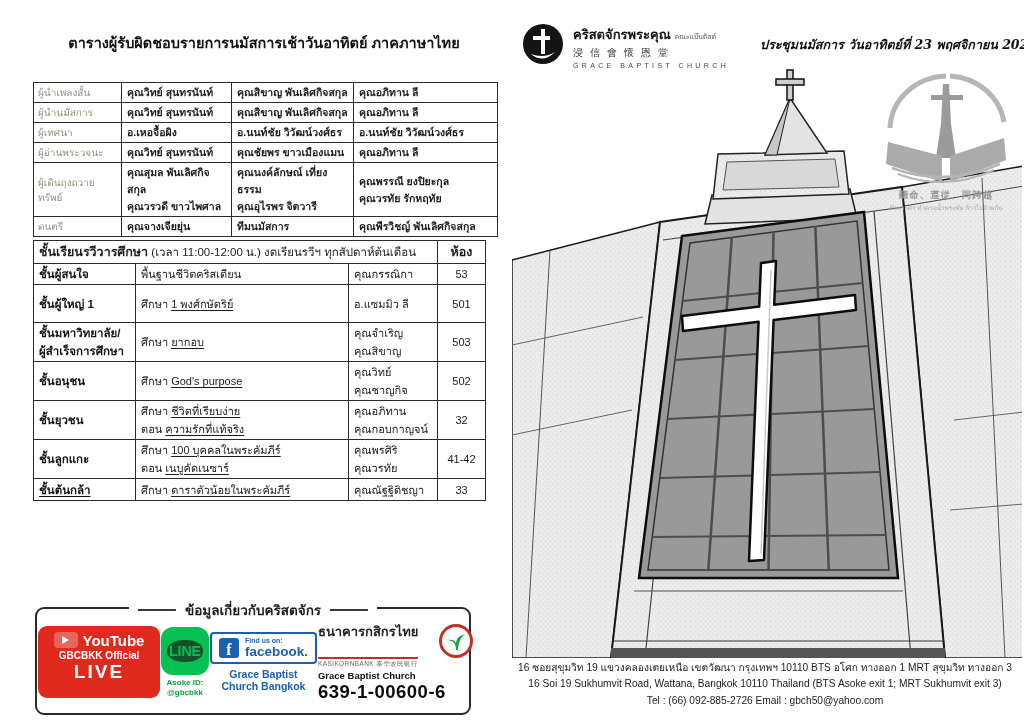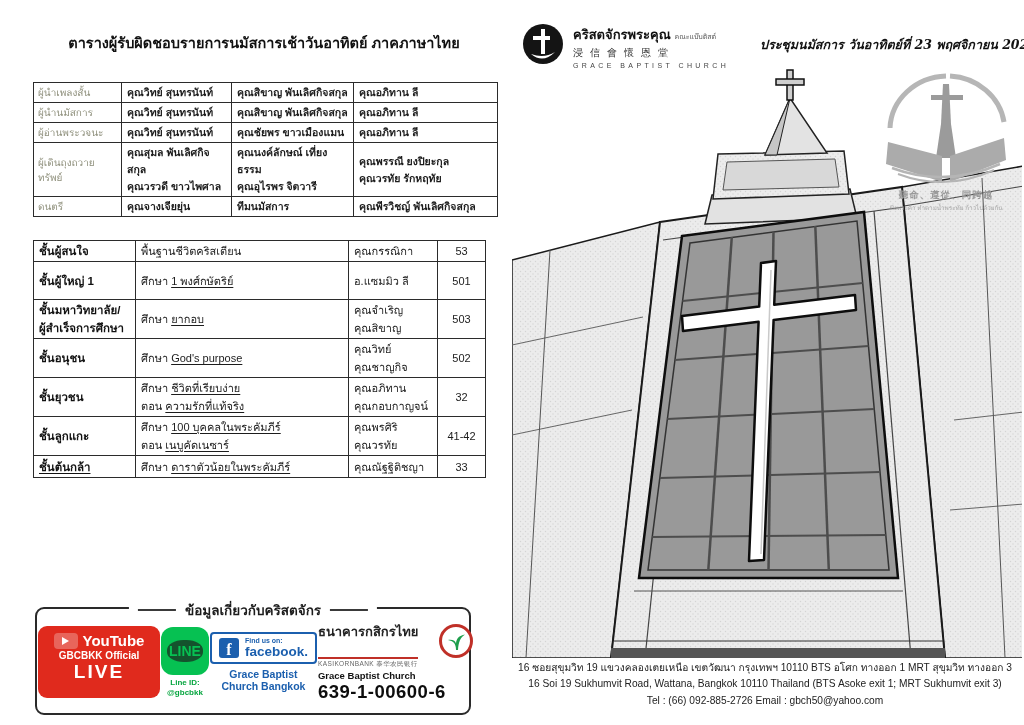--- a/index.html
+++ b/index.html
@@ -22,21 +22,21 @@
   .topic-name{font-weight:normal;text-decoration:underline;text-underline-offset:2px;}
   .uline{text-decoration:underline;text-underline-offset:2px;}
   .line2{display:block;}
   
   .info-box{position:absolute;left:35px;top:607px;width:432px;height:104px;border:2px solid #2a2a2a;border-radius:9px;}
   .info-title{position:absolute;top:-10px;left:50%;transform:translateX(-50%);background:#fff;padding:0 9px;
     font-size:13.5px;font-weight:bold;display:flex;align-items:center;gap:9px;white-space:nowrap;}
   .dash{display:inline-block;width:38px;height:2px;background:#3a3a3a;}
   .logo-row{position:absolute;left:0;top:8px;width:100%;height:90px;display:flex;align-items:center;justify-content:space-evenly;}
   .yt{width:122px;height:72px;background:#e02a1d;border-radius:9px;color:#fff;text-align:center;padding-top:6px;box-sizing:border-box;}
-  .yt-r1{display:flex;align-items:center;justify-content:center;gap:5px;font-weight:bold;font-size:15px;}
+  .yt-r1{display:flex;justify-content:center;gap:5px;font-weight:bold;font-size:15px;}
   .yt-play{width:24px;height:16px;background:rgba(255,255,255,.28);border-radius:4px;display:inline-flex;align-items:center;justify-content:center;}
   .yt-play span{width:0;height:0;border-left:7px solid #fff;border-top:4px solid transparent;border-bottom:4px solid transparent;}
   .yt-r2{font-size:10px;font-weight:bold;margin-top:1px;}
   .yt-r3{font-size:19px;font-weight:900;letter-spacing:2px;margin-top:0px;}
   .ln{text-align:center;}
   .ln-sq{width:48px;height:48px;background:#06c152;border-radius:12px;display:flex;align-items:center;justify-content:center;margin:0 auto;}
   .ln-bub{background:#14532d;border-radius:46%;width:36px;height:22px;display:flex;align-items:center;justify-content:center;
     color:#06c152;font-weight:900;font-size:14px;}
   .ln-id{color:#06a53f;font-weight:bold;font-size:8px;line-height:1.25;margin-top:3px;}
   .fb{text-align:center;}
@@ -87,20 +87,26 @@
     <td><span>คุณสิขาญ พันเลิศกิจสกุล</span></td>
     <td><span>คุณอภิทาน ลี</span></td>
   </tr>
   <tr style="height:18px">
     <td class="role">ผู้นำนมัสการ</td>
     <td><span>คุณวิทย์ สุนทรนันท์</span></td>
     <td><span>คุณสิขาญ พันเลิศกิจสกุล</span></td>
     <td><span>คุณอภิทาน ลี</span></td>
   </tr>
   <tr style="height:18px">
+    <td class="role">ผู้เทศนา</td>
+    <td><span>อ.เหอจื้อผิง</span></td>
+    <td><span>อ.นนท์ชัย วิวัฒน์วงศ์ธร</span></td>
+    <td><span>อ.นนท์ชัย วิวัฒน์วงศ์ธร</span></td>
+  </tr>
+  <tr style="height:18px">
     <td class="role">ผู้อ่านพระวจนะ</td>
     <td><span>คุณวิทย์ สุนทรนันท์</span></td>
     <td><span>คุณชัยพร ขาวเมืองแมน</span></td>
     <td><span>คุณอภิทาน ลี</span></td>
   </tr>
   <tr style="height:33px">
     <td class="role">ผู้เดินถุงถวายทรัพย์</td>
     <td><span>คุณสุมล พันเลิศกิจสกุล</span><span class="line2 opt">คุณวรวดี ขาวไพศาล</span></td>
     <td><span>คุณนงค์ลักษณ์ เที่ยงธรรม</span><span class="line2 opt">คุณอุไรพร จิตวารี</span></td>
     <td><span>คุณพรรณี ยงปิยะกุล</span><span class="line2 opt">คุณวรทัย รักหฤทัย</span></td>
@@ -115,20 +121,26 @@
   </table>
 
 <table class="t2">
   <colgroup>
       <col style="width:102px">
       <col style="width:213px">
       <col style="width:89px">
       <col style="width:48px">
     </colgroup>
   <tbody>
+      <tr>
+    <td colspan="3" class="hd">
+      <b>ชั้นเรียนรวีวารศึกษา</b><span> (เวลา 11:00-12:00 น.) งดเรียนรวีฯ ทุกสัปดาห์ต้นเดือน</span>
+    </td>
+    <td class="hd room" style="text-align:center"><b>ห้อง</b></td>
+  </tr>
   <tr style="height:21px">
     <td class="cls"><span>ชั้นผู้สนใจ</span></td>
     <td><span>พื้นฐานชีวิตคริสเตียน</span></td>
     <td><span>คุณกรรณิกา</span></td>
     <td class="room">53</td>
   </tr>
   <tr style="height:38px">
     <td class="cls"><span>ชั้นผู้ใหญ่ 1</span></td>
     <td><span class="opt">ศึกษา</span> <span class="topic-name">1 พงศ์กษัตริย์</span></td>
     <td><span>อ.แซมมิว ลี</span></td>
@@ -183,21 +195,21 @@
           </span>
           <span>YouTube</span>
         </div>
       <div class="yt-r2">GBCBKK Official</div>
       <div class="yt-r3">LIVE</div>
     </div>
     <div class="ln">
       <div class="ln-sq">
           <div class="ln-bub">LINE</div>
         </div>
-      <div class="ln-id"><span>Line ID:</span><br><span>@gbcbkk</span></div>
+      <div class="ln-id"><span>Asoke ID:</span><br><span>@gbcbkk</span></div>
     </div>
     <div class="fb">
       <div class="fb-box">
         <div class="fb-f">f</div>
         <div>
           <div class="fb-find">Find us on:</div>
           <div class="fb-brand">facebook.</div>
         </div>
       </div>
       <div class="fb-sub"><span>Grace Baptist</span><br><span>Church Bangkok</span></div>

